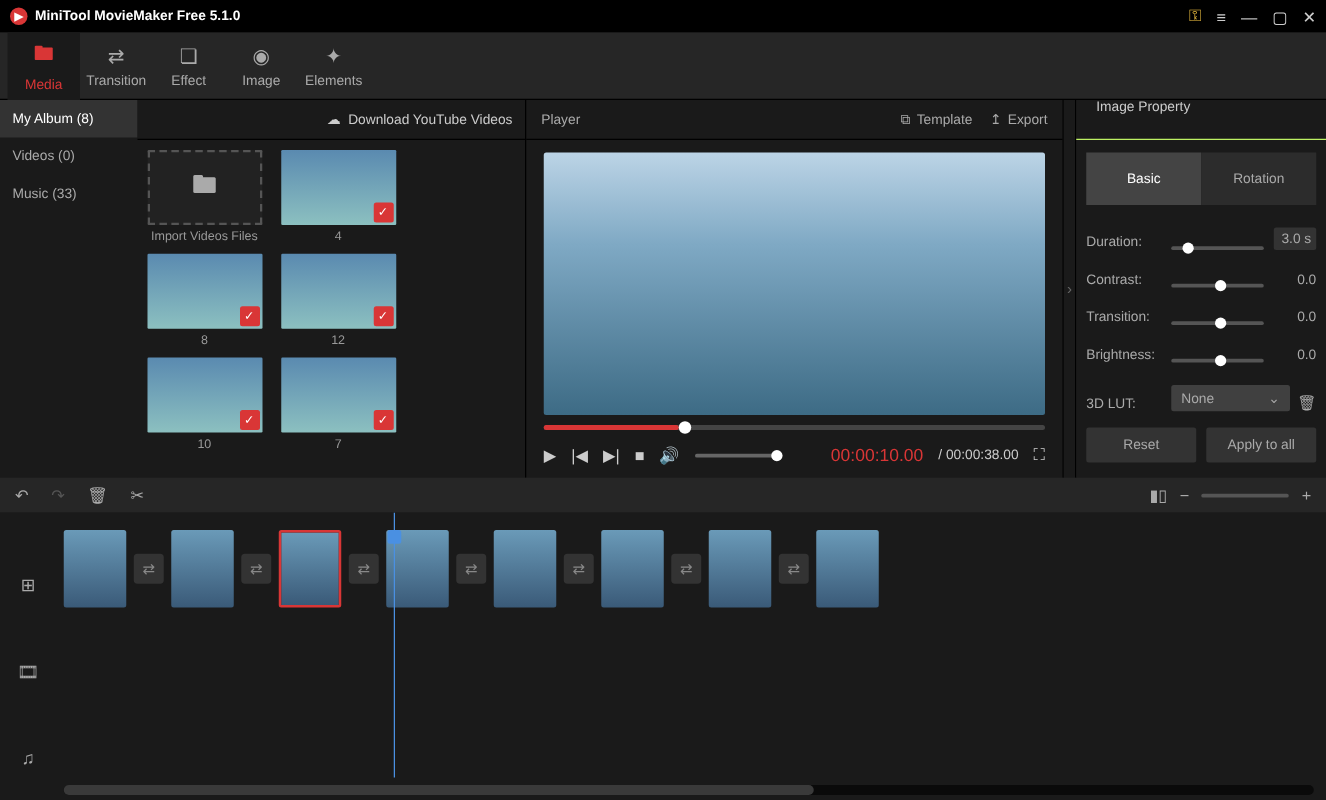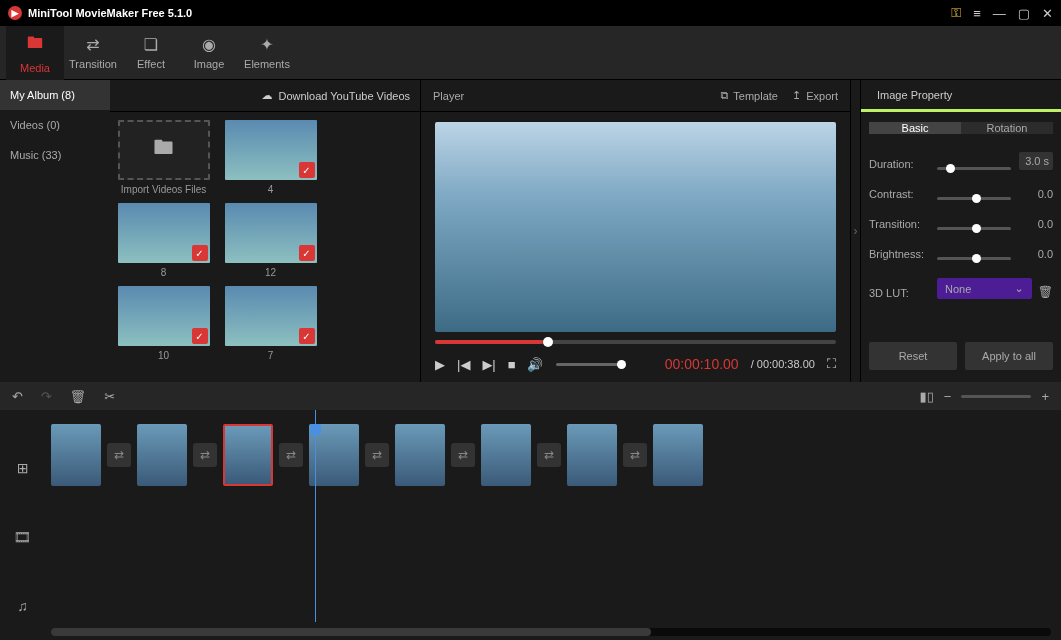--- a/index.html
+++ b/index.html
@@ -35,32 +35,32 @@
 .player-progress { height: 4px; margin: 2px 14px; background: #444; position: relative; border-radius: 2px; }
 .player-progress .pp-fill { position: absolute; left: 0; top: 0; bottom: 0; width: 27%; background: #d93636; border-radius: 2px; }
 .player-progress .pp-knob { position: absolute; left: 27%; top: -3px; width: 10px; height: 10px; background: #fff; border-radius: 50%; }
 .player-controls { height: 36px; display: flex; align-items: center; padding: 0 14px; gap: 12px; }
 .player-controls .pc-icon { color: #ccc; font-size: 13px; cursor: pointer; }
 .player-controls .vol-bar { width: 70px; height: 3px; background: #666; position: relative; border-radius: 2px; }
 .player-controls .vol-bar .vk { position:absolute; right:0; top:-3px; width:9px; height:9px; background:#fff; border-radius:50%; }
 .player-controls .time-cur { color: #d93636; margin-left: auto; font-size: 14px; }
 .player-controls .time-tot { color: #ccc; font-size: 11px; }
 .prop-panel { width: 200px; background: #1a1a1a; display: flex; flex-direction: column; padding: 0 8px; }
-.prop-header { height: 32px; display: flex; align-items: center; padding: 0 4px; font-size: 11px; color: #ccc; border-bottom: 3px solid #bef264; margin: 0 -8px; }
+.prop-header { height: 32px; display: flex; align-items: flex-start; padding: 0 4px; font-size: 11px; color: #ccc; border-bottom: 1px solid #bef264; margin: 0 -8px; }
 .prop-header span { padding-left: 12px; }
 .prop-tabs { display: flex; margin-top: 10px; }
-.prop-tabs .pt { flex: 1; text-align: center; padding: 0 0; background: #2c2c2c; font-size: 11px; cursor: pointer; }
+.prop-tabs .pt { flex: 1; text-align: center; padding: 15px 0; background: #2c2c2c; font-size: 11px; cursor: pointer; }
 .prop-tabs .pt.active { background: #444; color: #fff; }
 .prop-row { display: flex; align-items: flex-end; margin-top: 18px; font-size: 11px; }
 .prop-row .pr-label { width: 60px; }
 .prop-row .pr-slider { flex: 1; height: 3px; background: #555; position: relative; margin: 0 8px; border-radius: 2px; }
 .prop-row .pr-slider .pk { position: absolute; top: -3px; left: 30%; width: 9px; height: 9px; background: #fff; border-radius: 50%; }
 .prop-row .pr-val { width: 34px; text-align: right; font-size: 11px; }
 .prop-row .pr-val.box { background: #333; padding: 3px 4px; border-radius: 2px; }
-.prop-select { flex: 1; background: #4c1d95; padding: 4px 8px; border-radius: 2px; font-size: 11px; display: flex; justify-content: space-between; align-items: center; margin-left: 8px; margin-right: 6px; }
+.prop-select { flex: 1; background: #404040; padding: 4px 8px; border-radius: 2px; font-size: 11px; display: flex; justify-content: space-between; align-items: center; margin-left: 8px; margin-right: 6px; }
 .prop-trash { font-size: 12px; cursor: pointer; }
 .prop-footer { display: flex; gap: 8px; margin-top: auto; margin-bottom: 12px; }
 .prop-footer .pf-btn { flex: 1; background: #333; padding: 8px 0; text-align: center; font-size: 11px; border-radius: 2px; cursor: pointer; }
 .collapse-handle { width: 10px; background: #1a1a1a; display: flex; align-items: center; justify-content: center; cursor: pointer; color: #666; border-right: 1px solid #000;}
 .timeline-toolbar { height: 28px; background: #262626; display: flex; align-items: center; padding: 0 12px; gap: 18px; }
 .timeline-toolbar .tt-icon { font-size: 13px; cursor: pointer; }
 .timeline-toolbar .tt-right { margin-left: auto; display: flex; align-items: center; gap: 10px; }
 .timeline-toolbar .zoom-bar { width: 70px; height: 3px; background: #555; border-radius: 2px; }
 .timeline { height: 230px; background: #1a1a1a; display: flex; }
 .timeline-left { width: 45px; display: flex; flex-direction: column; }

